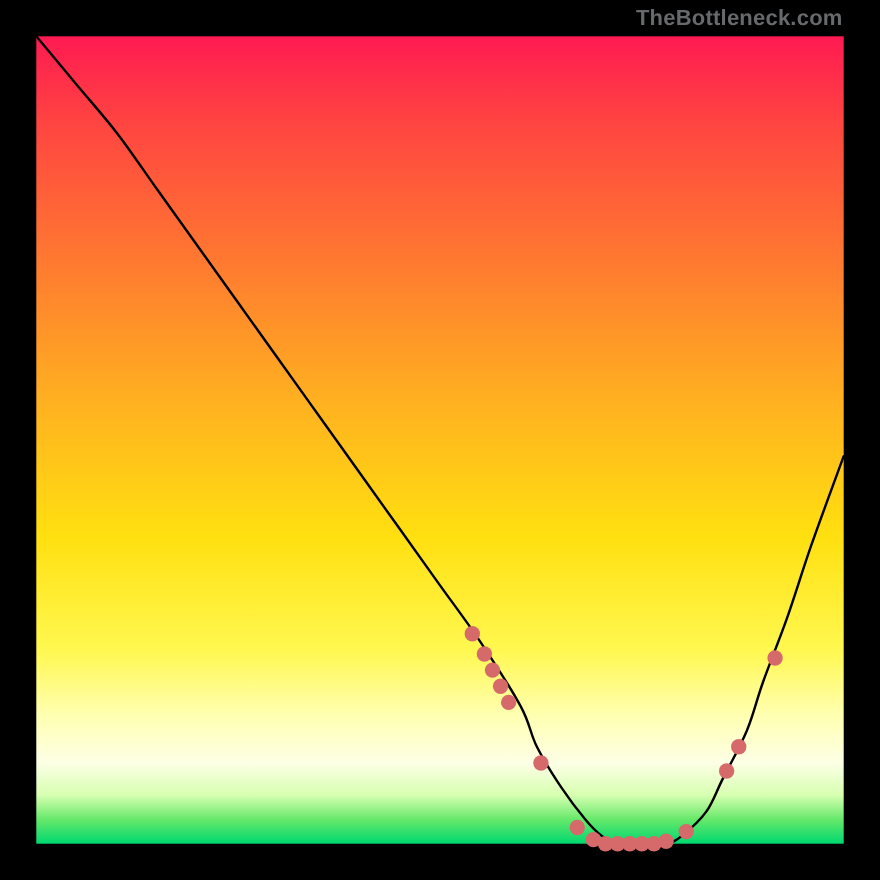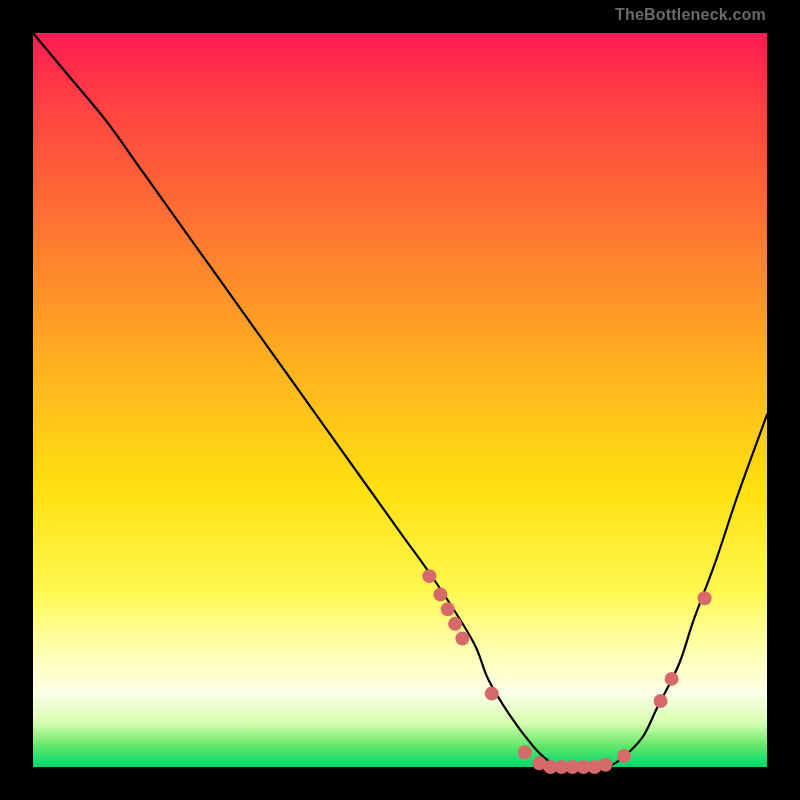--- a/index.html
+++ b/index.html
@@ -35,21 +35,21 @@
       #d6ffb0 94%,
       #66e86a 97%,
       #00d870 100%
     );
   }
   .watermark {
     position: absolute;
     top: 6px;
     right: 34px;
     font-family: Arial, Helvetica, sans-serif;
-    font-size: 16px;
+    font-size: 20px;
     font-weight: bold;
     color: #67696b;
     letter-spacing: 0.2px;
   }
   svg.curve {
     position: absolute;
     left: 33px;
     top: 33px;
     width: 734px;
     height: 734px;

